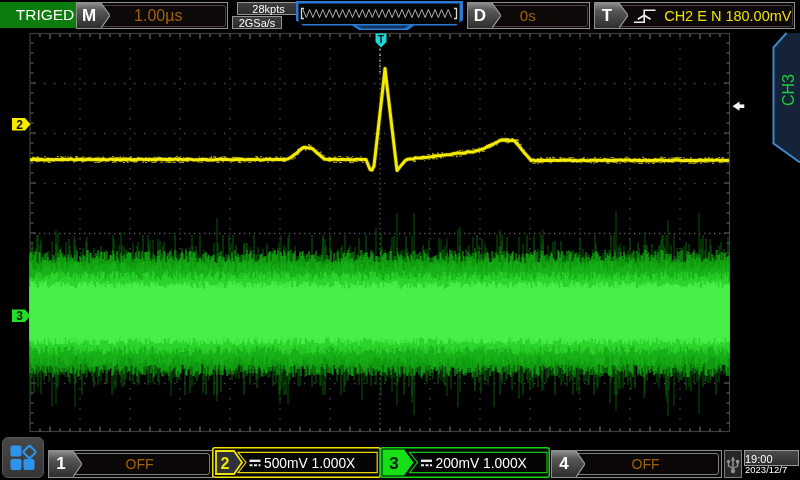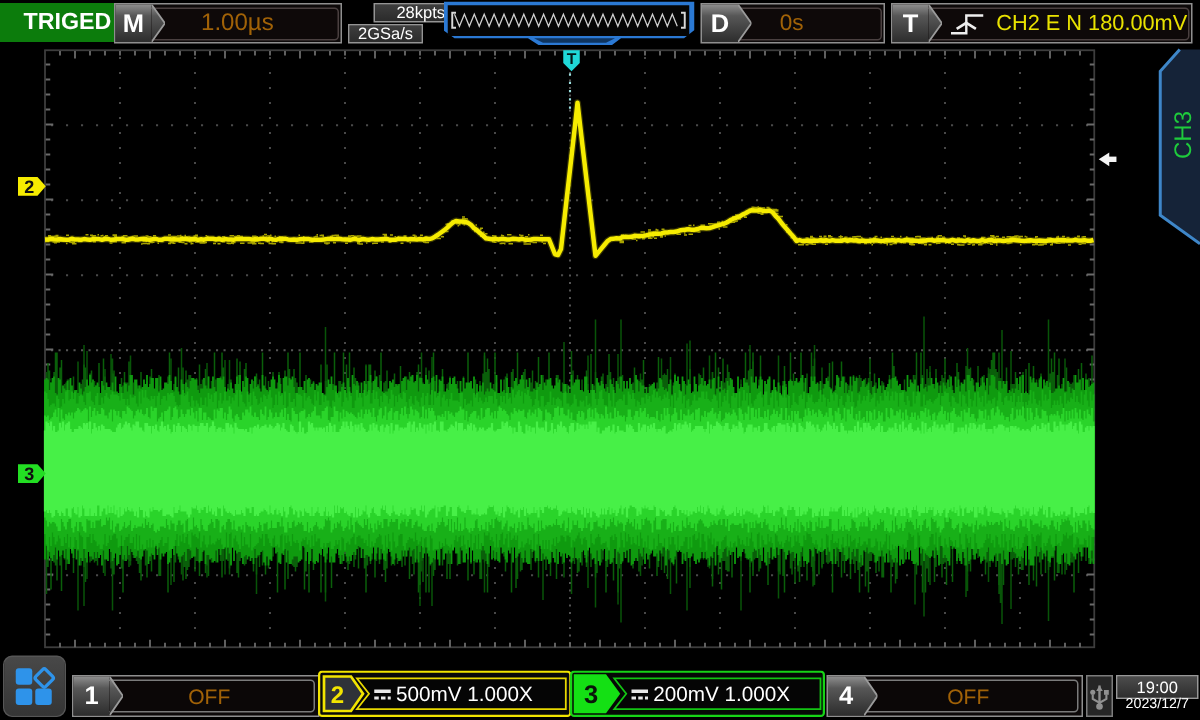--- a/index.html
+++ b/index.html
@@ -5,38 +5,38 @@
 html,body{width:800px;height:480px;background:#000;overflow:hidden;font-family:"Liberation Sans",sans-serif}
 .abs{position:absolute}
 .unit{position:absolute;border:1px solid #8f8f8f;background:#0d0909;display:flex;align-items:stretch}
 .badge{position:relative;z-index:2;width:24px;background:linear-gradient(180deg,#8e8e8e,#575757 30%,#2d2d2d);color:#fff;font-weight:bold;display:flex;align-items:center;justify-content:center}
 .badge .pt{position:absolute;left:100%;top:0;height:100%;width:9px}
 .boxtxt{flex:1;display:flex;align-items:center;justify-content:center;color:#a16207;position:relative;z-index:1;margin:2px 2px 2px -4px;border:1.5px solid #7b7b7b;border-radius:3px;background:#0b0707}
 .top .boxtxt{border-color:#4a4040;background:#0e0909;margin:1.5px 1.5px 1.5px -4px}
 </style></head>
 <body>
 
-<div class="abs" style="left:0;top:2px;width:90px;height:26px;background:#0c7c0c;color:#fff;font-weight:bold;font-size:15.5px;display:flex;align-items:center;justify-content:center">TRIGED</div>
+<div class="abs" style="left:0;top:2px;width:90px;height:26px;background:#0c7c0c;color:#fff;font-weight:normal;font-size:15.5px;display:flex;align-items:center;justify-content:center">TRIGED</div>
 
 <div class="unit top" style="left:76px;top:2px;width:152px;height:27px">
   <div class="badge" style="font-size:17px">M<svg class="pt" viewBox="0 0 12 27" preserveAspectRatio="none">
         <polygon points="0,0 12,13.5 0,27" fill="url(#bg1)"></polygon>
         <defs>
           <linearGradient id="bg1" x1="0" y1="0" x2="0" y2="1">
             <stop offset="0" stop-color="#8e8e8e"></stop>
             <stop offset="0.3" stop-color="#575757"></stop>
             <stop offset="1" stop-color="#2d2d2d"></stop>
           </linearGradient>
         </defs>
         <polyline points="0,0 12,13.5 0,27" fill="none" stroke="#9a9a9a" stroke-width="1.5"></polyline>
       </svg></div>
   <div class="boxtxt" style="font-size:16px;padding-right:6px">1.00µs</div>
 </div>
 
-<div class="abs" style="left:249px;top:2px;width:63px;height:13px;background:linear-gradient(180deg,#3e3e3e,#2b2b2b);border:1px solid #949494;color:#fff;font-size:11px;display:flex;align-items:center;justify-content:center">28kpts</div>
+<div class="abs" style="left:237px;top:2px;width:63px;height:13px;background:linear-gradient(180deg,#3e3e3e,#2b2b2b);border:1px solid #949494;color:#fff;font-size:11px;display:flex;align-items:center;justify-content:center">28kpts</div>
 <div class="abs" style="left:232px;top:16px;width:50px;height:13px;background:linear-gradient(180deg,#3e3e3e,#2b2b2b);border:1px solid #949494;color:#fff;font-size:11px;display:flex;align-items:center;justify-content:center">2GSa/s</div>
 
 <svg class="abs" style="left:296px;top:1px" width="167" height="31" viewBox="0 0 167 31">
 <path d="M0 0H167V19L160 24.5H118L112 29H63L56 24.5H7L0 19.5Z" fill="#2b79d4"></path>
 <path d="M60 24.5L66 27.5H108L114 24.5Z" fill="#0f3560"></path>
 <rect x="2.5" y="2.5" width="161" height="20.5" fill="#050505"></rect>
 <path d="M7.0,8.5 L10.3,16.5 L13.6,8.5 L16.9,16.5 L20.2,8.5 L23.5,16.5 L26.8,8.5 L30.1,16.5 L33.4,8.5 L36.7,16.5 L40.0,8.5 L43.3,16.5 L46.6,8.5 L49.9,16.5 L53.2,8.5 L56.5,16.5 L59.8,8.5 L63.1,16.5 L66.4,8.5 L69.7,16.5 L73.0,8.5 L76.3,16.5 L79.6,8.5 L82.9,16.5 L86.2,8.5 L89.5,16.5 L92.8,8.5 L96.1,16.5 L99.4,8.5 L102.7,16.5 L106.0,8.5 L109.3,16.5 L112.6,8.5 L115.9,16.5 L119.2,8.5 L122.5,16.5 L125.8,8.5 L129.1,16.5 L132.4,8.5 L135.7,16.5 L139.0,8.5 L142.3,16.5 L145.6,8.5 L148.9,16.5 L152.2,8.5 L155.5,16.5" fill="none" stroke="#cfcfcf" stroke-width="0.85"></path>
 <path d="M8 7.5H5.5V17.5H8M158 7.5h2.5V17.5H158" fill="none" stroke="#d8d8d8" stroke-width="1.3"></path>
 </svg>
 
@@ -173,15 +173,15 @@
       <circle cx="7" cy="18" r="2.2" fill="#909090"></circle>
       <path d="M7 18V4" stroke="#909090" stroke-width="1.6"></path>
       <path d="M7 4l-2.2 3.6h4.4z" fill="#909090"></path>
       <circle cx="2.5" cy="8.5" r="1.7" fill="#909090"></circle>
       <path d="M2.5 10v3l4.5 2.5" stroke="#909090" stroke-width="1.4" fill="none"></path>
       <rect x="10" y="7" width="3.2" height="3.2" fill="#909090"></rect>
       <path d="M11.6 10v3l-4.5 2.5" stroke="#909090" stroke-width="1.4" fill="none"></path>
     </svg>
 </div>
 
-<div class="abs" style="left:744px;top:450px;width:55px;height:16px;background:linear-gradient(180deg,#4c4c4c,#2e2e2e);border:1px solid #989898;color:#fff;text-align:center;line-height:1">
+<div class="abs" style="left:744px;top:450px;width:55px;height:16px;background:linear-gradient(180deg,#4c4c4c,#2e2e2e);border:1px solid #989898;color:#fff;line-height:1">
 <div style="font-size:11px;margin-top:3px">19:00</div>
 <div style="font-size:9.5px;margin-top:0">2023/12/7</div>
 </div>
 </body></html>

